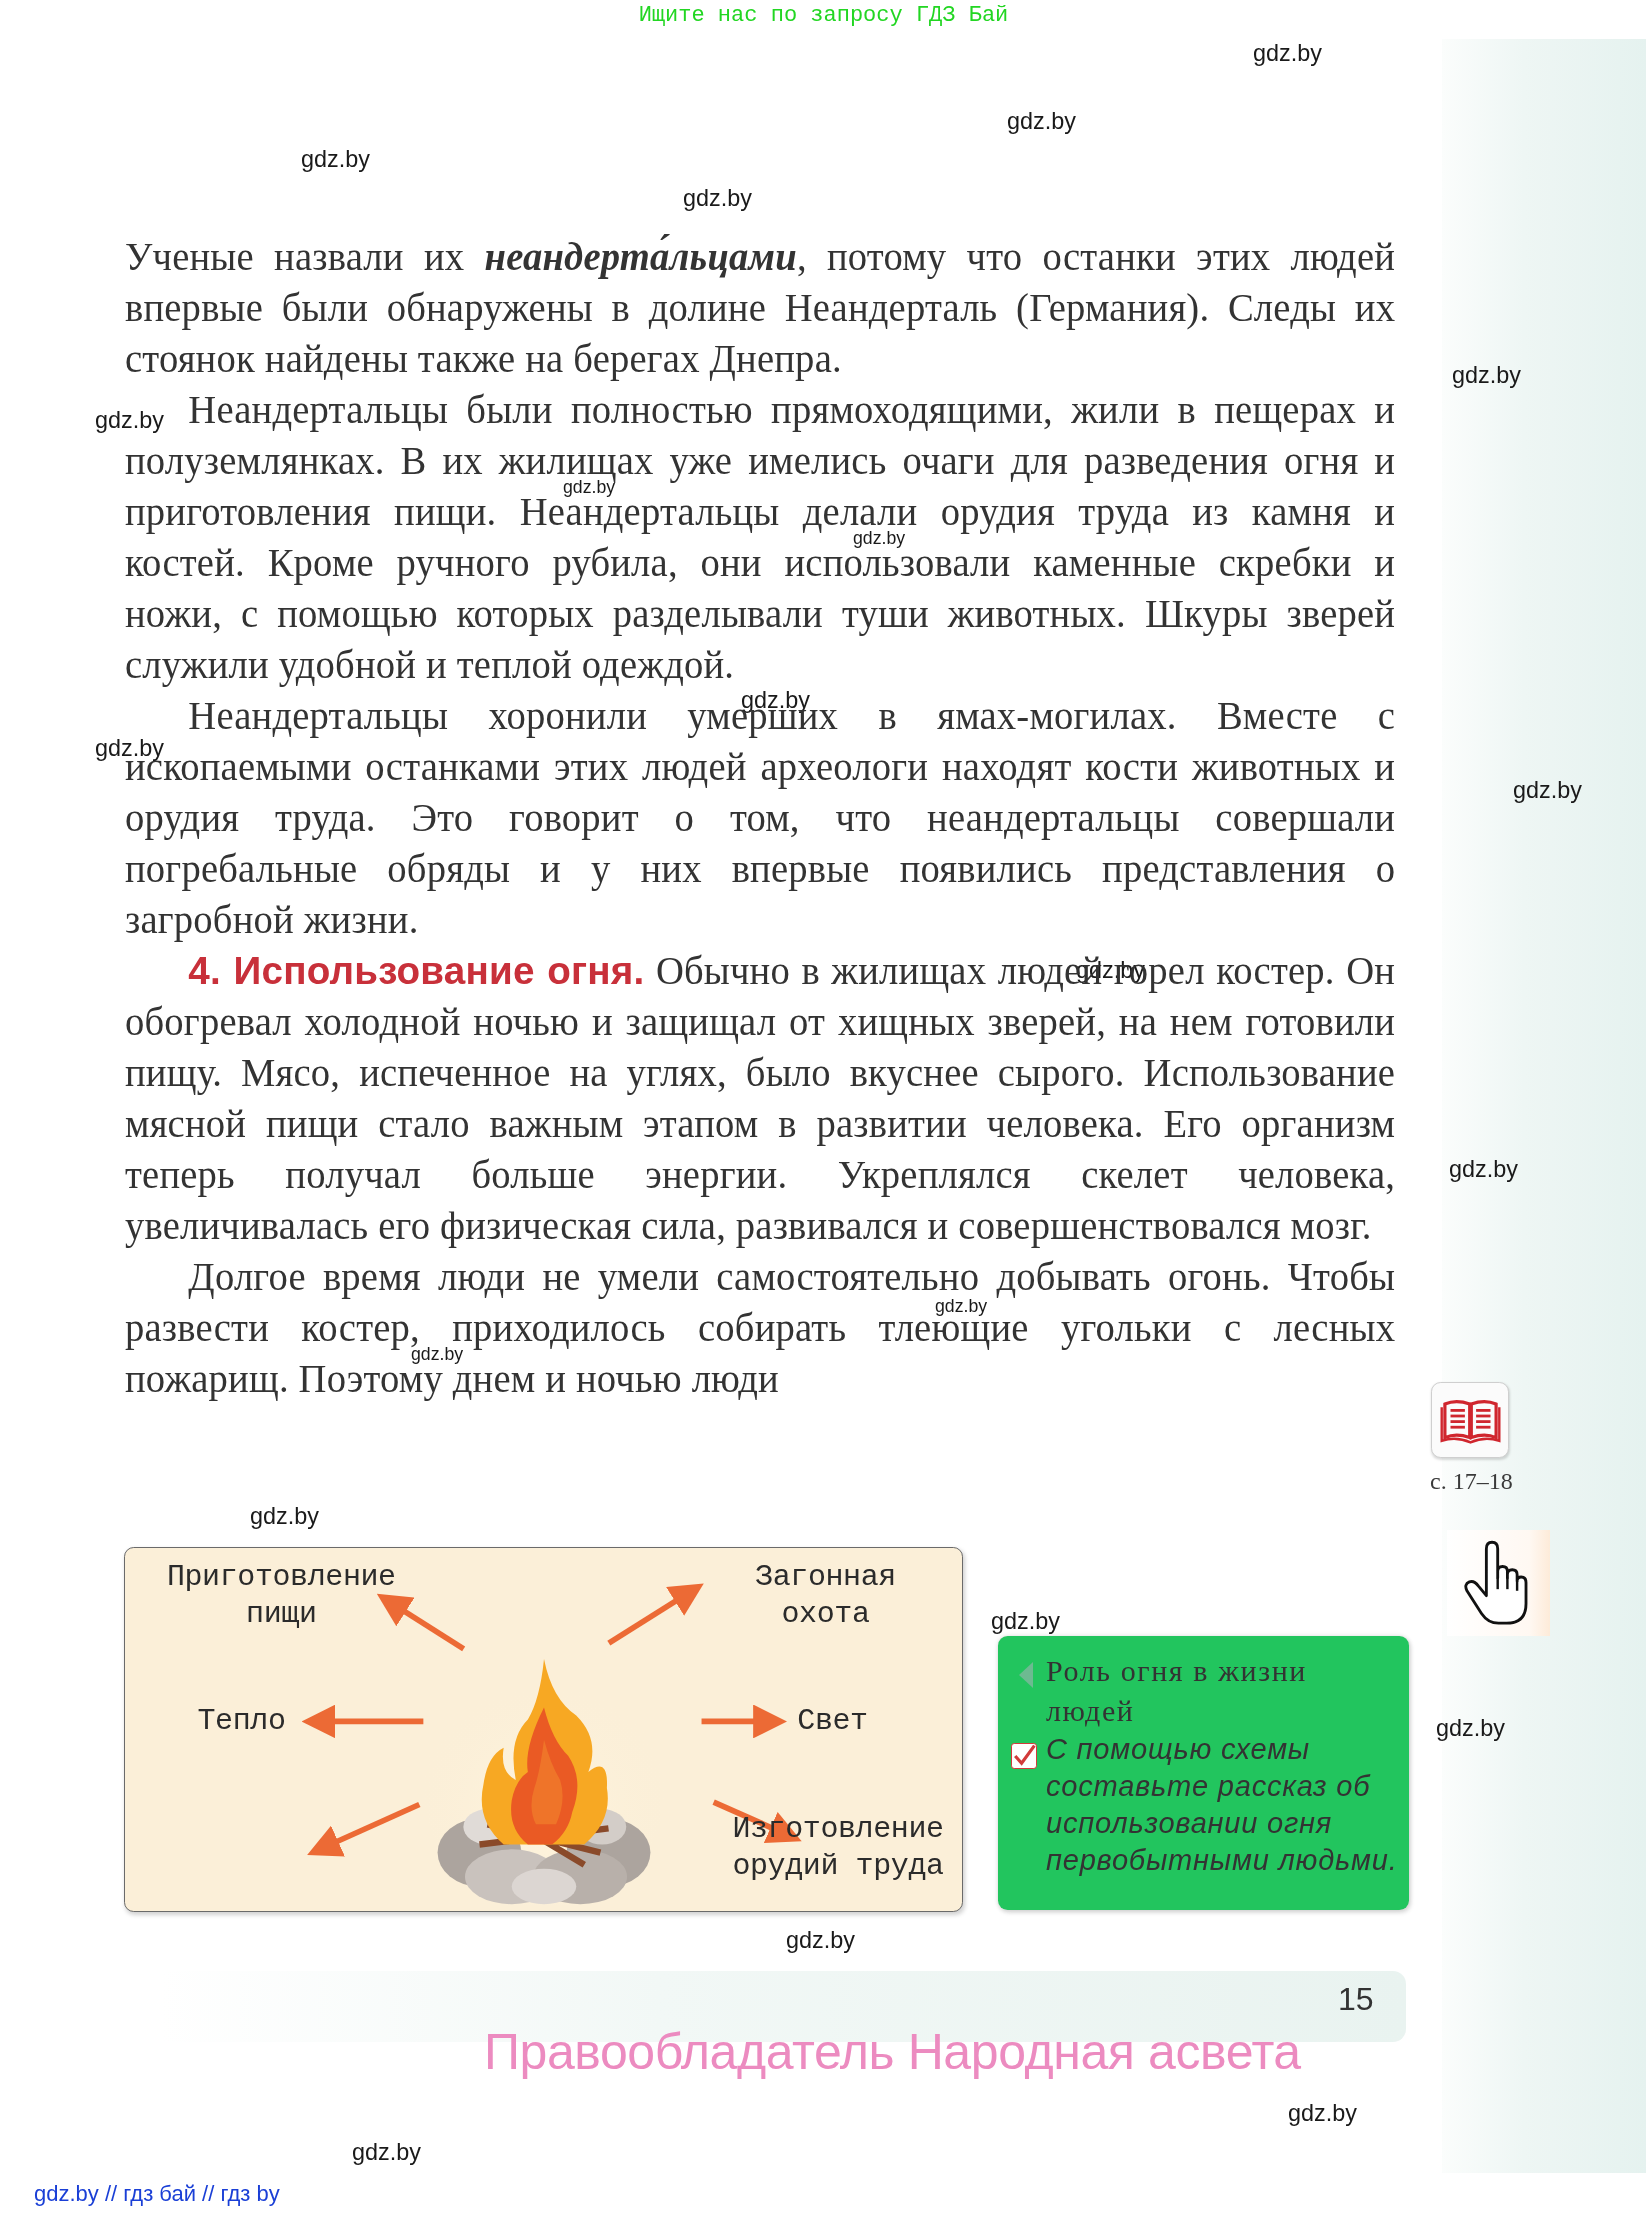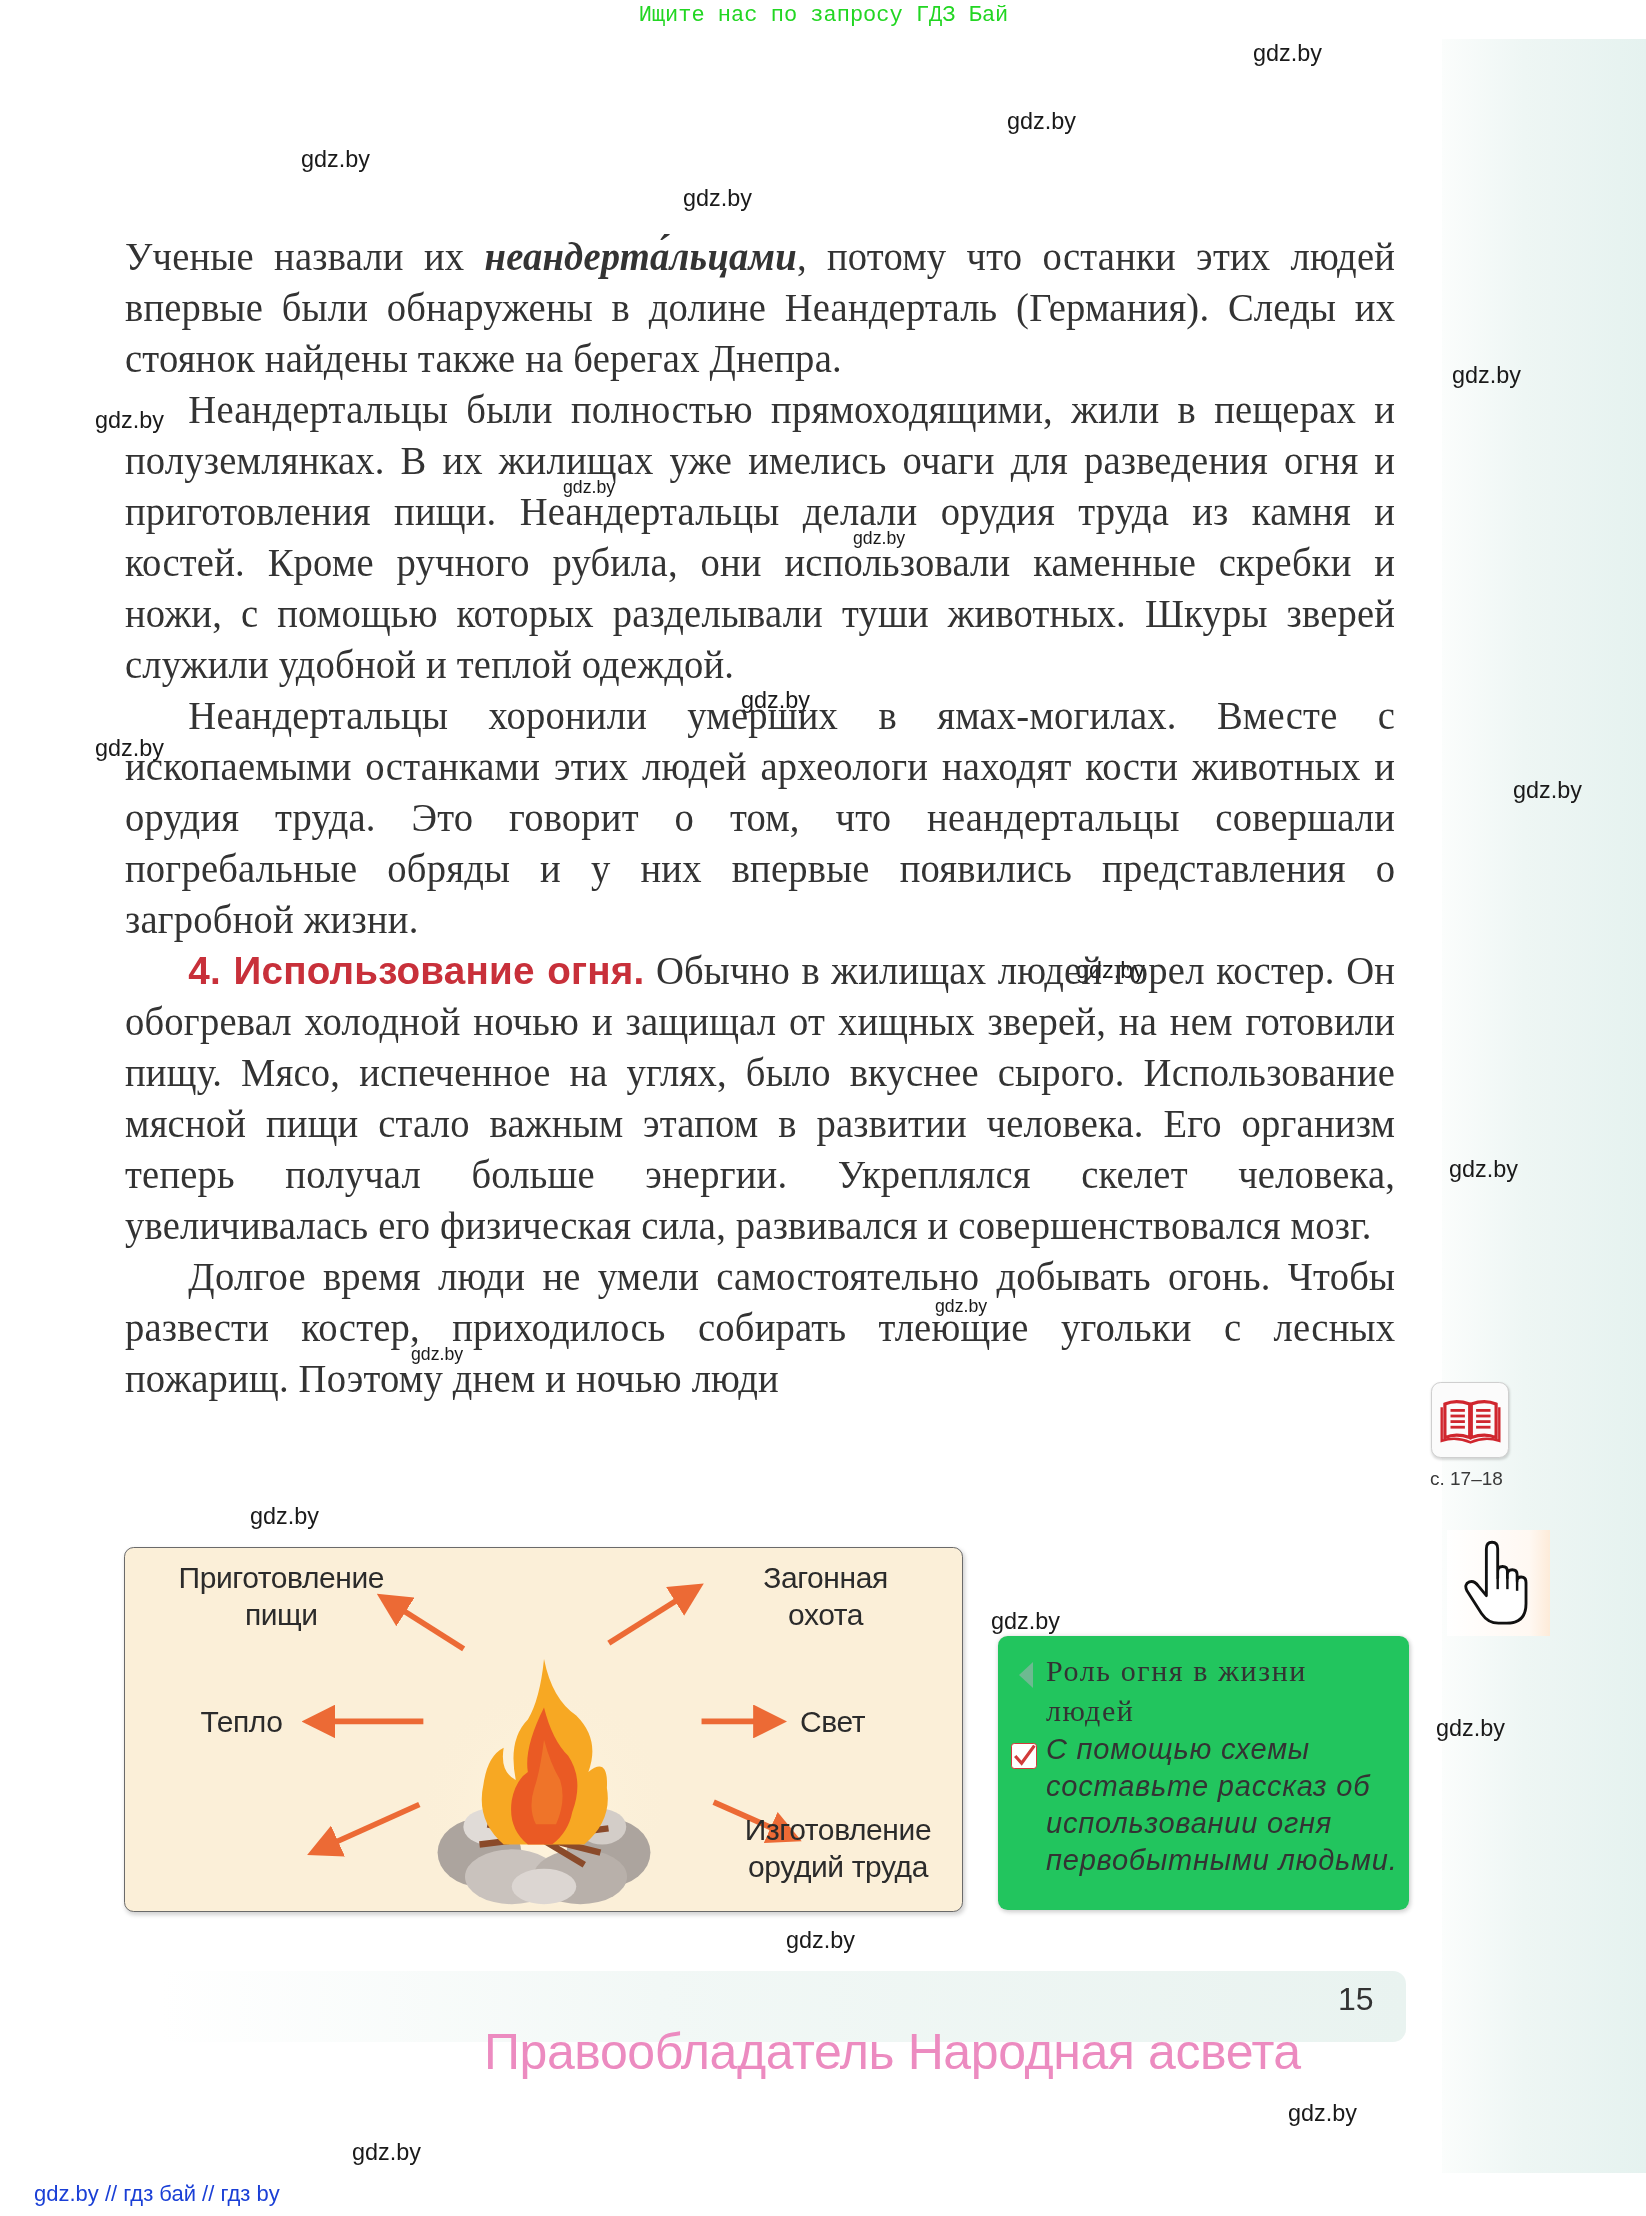--- a/index.html
+++ b/index.html
@@ -36,33 +36,33 @@
   }
 
   .side-icon-book {
     position: absolute; left: 1431px; top: 1382px; width: 76px; height: 74px;
     background: #fbfbfb; border: 1.6px solid #cfcfcf; border-radius: 9.7px;
     box-shadow: 0.8px 1.6px 2.4px rgba(0,0,0,0.15);
     display: flex; align-items: center; justify-content: center;
   }
   .page-ref {
     position: absolute; left: 1430px; top: 1468px;
-    font-family: Liberation Sans, sans-serif; font-size: 19px; color: #3a3a3a;
+    font-family: Liberation Serif, serif; font-size: 24px; color: #3a3a3a;
   }
   .hand-icon {
     position: absolute; left: 1447px; top: 1530px; width: 103px; height: 106px;
     background: linear-gradient(to right, #ffffff 0%, #fff8f2 80%, #fdebd9 100%);
     display: flex; align-items: center; justify-content: center;
   }
 
   .diagram {
     position: absolute; left: 124px; top: 1547px; width: 837px; height: 363px;
     background: #fbefd8; border: 1.6px solid #6a6a6a; border-radius: 9.7px;
     box-shadow: 1.6px 2.4px 4px rgba(0,0,0,0.18);
-    font-family: Liberation Sans, sans-serif; color: #2b2b2b;
+    font-family: Liberation Mono, monospace; color: #2b2b2b;
   }
   .diagram .lbl {
     position: absolute; font-size: 30px; line-height: 37px; text-align: center;
     letter-spacing: -0.4px;
   }
   .diagram svg.arrows { position: absolute; left: 0; top: 0; }
 
   .task-box {
     position: absolute; left: 998px; top: 1636px; width: 411px; height: 274px;
     background: #22c55e; border-radius: 9.7px;

